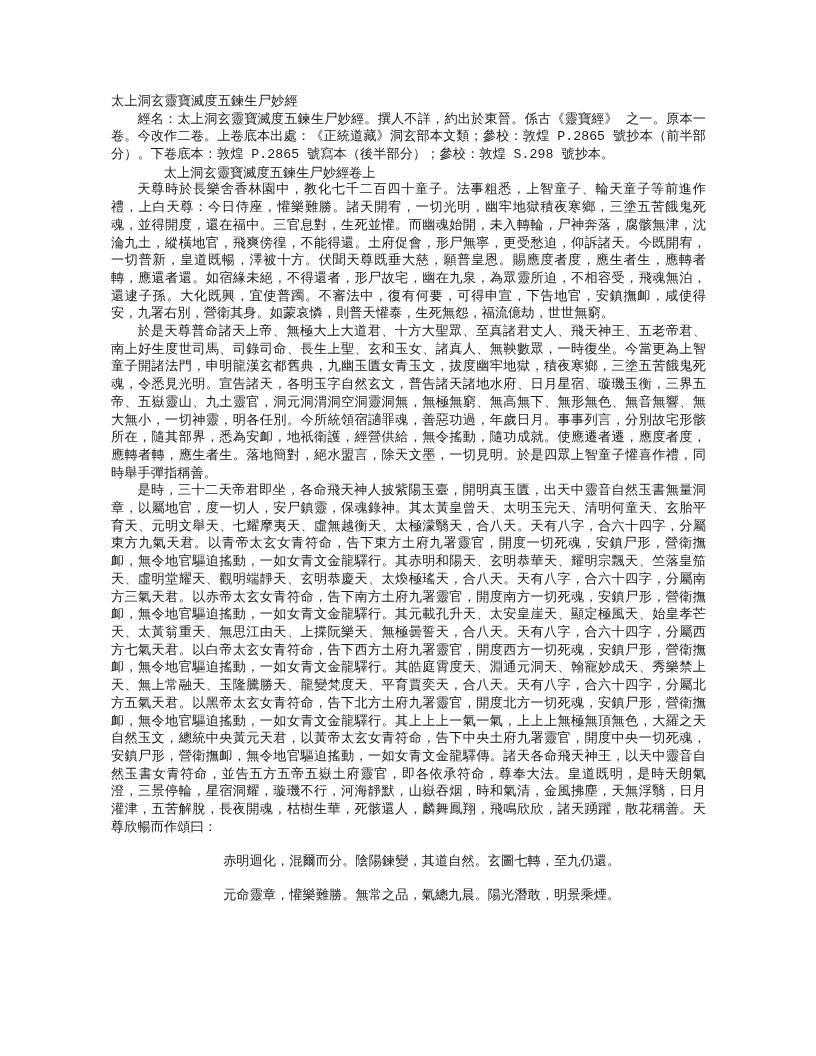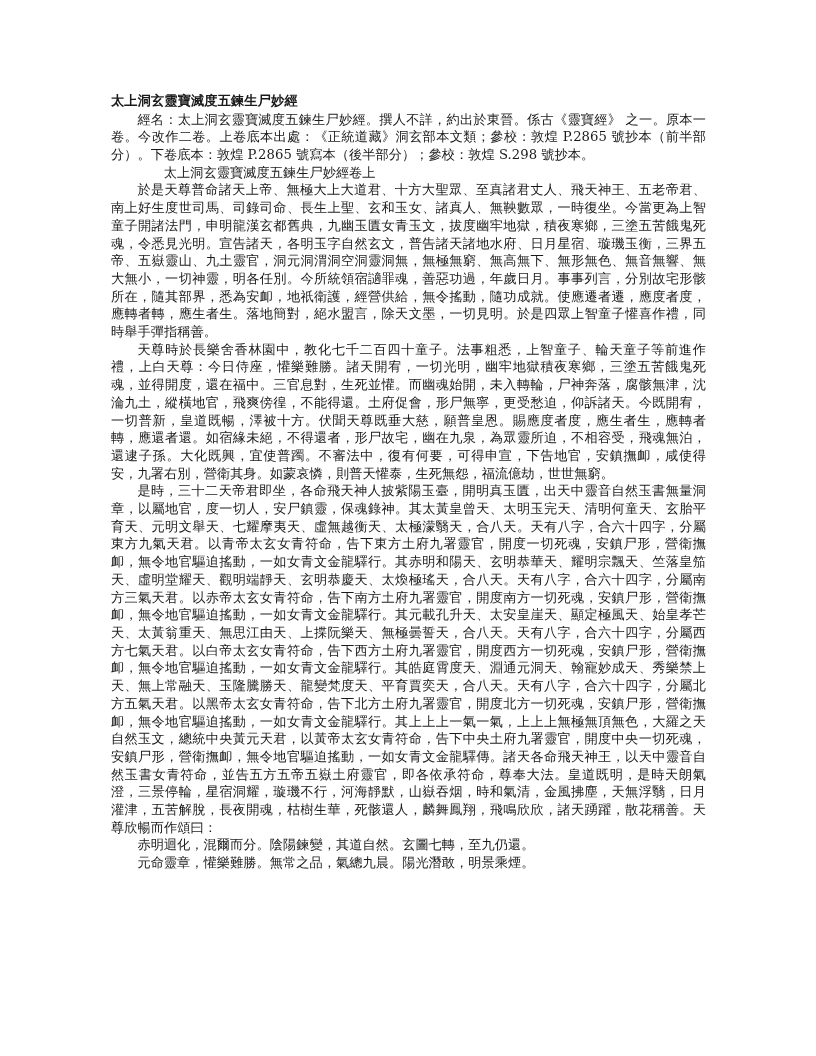--- a/index.html
+++ b/index.html
@@ -24,65 +24,66 @@
     position: absolute;
     left: 111px;
     top: 92px;
     width: 595px;
   }
   .doc-title {
     font-size: 13.2px;
     line-height: 17.6px;
     letter-spacing: 0.15px;
     margin: 0 0 1px 0;
-    font-weight: bold;
+    font-weight: normal;
     text-align: left;
   }
   .para {
     font-size: 13.2px;
     line-height: 17.7px;
     margin: 0;
     text-align: justify;
     text-justify: inter-character;
     text-align-last: left;
     letter-spacing: 0.05px;
     word-break: break-all;
     hyphens: none;
   }
   .para.indent {
     text-indent: 26.4px;
+    font-family: Liberation Mono, monospace;
   }
   .para.heading-line {
     text-indent: 52.8px;
   }
   .verse {
     font-size: 13.2px;
     line-height: 17.7px;
-    margin: 0;
+    margin: 16px;
     text-indent: 26.4px;
-    text-align: left;
+    text-align: center;
     letter-spacing: 0.05px;
     white-space: nowrap;
   }
 </style>
 </head>
 <body>
 
 <div class="page">
   <div class="doc-body">
 
     <h1 class="doc-title">太上洞玄靈寶滅度五鍊生尸妙經</h1>
 
     <p class="para indent">經名：太上洞玄靈寶滅度五鍊生尸妙經。撰人不詳，約出於東晉。係古《靈寶經》 之一。原本一卷。今改作二卷。上卷底本出處：《正統道藏》洞玄部本文類；參校：敦煌 P.2865 號抄本（前半部分）。下卷底本：敦煌 P.2865 號寫本（後半部分）；參校：敦煌 S.298 號抄本。</p>
 
     <p class="para heading-line">太上洞玄靈寶滅度五鍊生尸妙經卷上</p>
 
+    <p class="para indent">天尊時於長樂舍香林園中，教化七千二百四十童子。法事粗悉，上智童子、輪天童子等前進作禮，上白天尊：今日侍座，懽樂難勝。諸天開宥，一切光明，幽牢地獄積夜寒鄉，三塗五苦餓鬼死魂，並得開度，還在福中。三官息對，生死並懽。而幽魂始開，未入轉輪，尸神奔落，腐骸無津，沈淪九土，縱橫地官，飛爽傍徨，不能得還。土府促會，形尸無寧，更受愁迫，仰訴諸天。今既開宥，一切普新，皇道既暢，澤被十方。伏聞天尊既垂大慈，願普皇恩。賜應度者度，應生者生，應轉者轉，應還者還。如宿緣未絕，不得還者，形尸故宅，幽在九泉，為眾靈所迫，不相容受，飛魂無泊，還逮子孫。大化既興，宜使普躅。不審法中，復有何要，可得申宣，下告地官，安鎮撫卹，咸使得安，九署右別，營衛其身。如蒙哀憐，則普天懽泰，生死無怨，福流億劫，世世無窮。</p>
+
     <p class="para indent">於是天尊普命諸天上帝、無極大上大道君、十方大聖眾、至真諸君丈人、飛天神王、五老帝君、南上好生度世司馬、司錄司命、長生上聖、玄和玉女、諸真人、無鞅數眾，一時復坐。今當更為上智童子開諸法門，申明龍漢玄都舊典，九幽玉匱女青玉文，拔度幽牢地獄，積夜寒鄉，三塗五苦餓鬼死魂，令悉見光明。宣告諸天，各明玉字自然玄文，普告諸天諸地水府、日月星宿、璇璣玉衡，三界五帝、五嶽靈山、九土靈官，洞元洞渭洞空洞靈洞無，無極無窮、無高無下、無形無色、無音無響、無大無小，一切神靈，明各任別。今所統領宿讁罪魂，善惡功過，年歲日月。事事列言，分別故宅形骸所在，隨其部界，悉為安卹，地祇衛護，經營供給，無令搖動，隨功成就。使應遷者遷，應度者度，應轉者轉，應生者生。落地簡對，絕水盟言，除天文墨，一切見明。於是四眾上智童子懽喜作禮，同時舉手彈指稱善。</p>
-
-    <p class="para indent">天尊時於長樂舍香林園中，教化七千二百四十童子。法事粗悉，上智童子、輪天童子等前進作禮，上白天尊：今日侍座，懽樂難勝。諸天開宥，一切光明，幽牢地獄積夜寒鄉，三塗五苦餓鬼死魂，並得開度，還在福中。三官息對，生死並懽。而幽魂始開，未入轉輪，尸神奔落，腐骸無津，沈淪九土，縱橫地官，飛爽傍徨，不能得還。土府促會，形尸無寧，更受愁迫，仰訴諸天。今既開宥，一切普新，皇道既暢，澤被十方。伏聞天尊既垂大慈，願普皇恩。賜應度者度，應生者生，應轉者轉，應還者還。如宿緣未絕，不得還者，形尸故宅，幽在九泉，為眾靈所迫，不相容受，飛魂無泊，還逮子孫。大化既興，宜使普躅。不審法中，復有何要，可得申宣，下告地官，安鎮撫卹，咸使得安，九署右別，營衛其身。如蒙哀憐，則普天懽泰，生死無怨，福流億劫，世世無窮。</p>
 
     <p class="para indent">是時，三十二天帝君即坐，各命飛天神人披紫陽玉臺，開明真玉匱，出天中靈音自然玉書無量洞章，以屬地官，度一切人，安尸鎮靈，保魂錄神。其太黃皇曾天、太明玉完天、清明何童天、玄胎平育天、元明文舉天、七耀摩夷天、虛無越衡天、太極濛翳天，合八天。天有八字，合六十四字，分屬東方九氣天君。以青帝太玄女青符命，告下東方土府九署靈官，開度一切死魂，安鎮尸形，營衛撫卹，無令地官驅迫搖動，一如女青文金龍驛行。其赤明和陽天、玄明恭華天、耀明宗飄天、竺落皇笳天、虛明堂耀天、觀明端靜天、玄明恭慶天、太煥極瑤天，合八天。天有八字，合六十四字，分屬南方三氣天君。以赤帝太玄女青符命，告下南方土府九署靈官，開度南方一切死魂，安鎮尸形，營衛撫卹，無令地官驅迫搖動，一如女青文金龍驛行。其元載孔升天、太安皇崖天、顯定極風天、始皇孝芒天、太黃翁重天、無思江由天、上揲阮樂天、無極曇誓天，合八天。天有八字，合六十四字，分屬西方七氣天君。以白帝太玄女青符命，告下西方土府九署靈官，開度西方一切死魂，安鎮尸形，營衛撫卹，無令地官驅迫搖動，一如女青文金龍驛行。其皓庭霄度天、淵通元洞天、翰寵妙成天、秀樂禁上天、無上常融天、玉隆騰勝天、龍變梵度天、平育賈奕天，合八天。天有八字，合六十四字，分屬北方五氣天君。以黑帝太玄女青符命，告下北方土府九署靈官，開度北方一切死魂，安鎮尸形，營衛撫卹，無令地官驅迫搖動，一如女青文金龍驛行。其上上上一氣一氣，上上上無極無頂無色，大羅之天自然玉文，總統中央黃元天君，以黃帝太玄女青符命，告下中央土府九署靈官，開度中央一切死魂，安鎮尸形，營衛撫卹，無令地官驅迫搖動，一如女青文金龍驛傳。諸天各命飛天神王，以天中靈音自然玉書女青符命，並告五方五帝五嶽土府靈官，即各依承符命，尊奉大法。皇道既明，是時天朗氣澄，三景停輪，星宿洞耀，璇璣不行，河海靜默，山嶽吞烟，時和氣清，金風拂塵，天無浮翳，日月灌津，五苦解脫，長夜開魂，枯樹生華，死骸還人，麟舞鳳翔，飛鳴欣欣，諸天踴躍，散花稱善。天尊欣暢而作頌曰：</p>
 
     <p class="verse">赤明迴化，混爾而分。陰陽鍊變，其道自然。玄圖七轉，至九仍還。</p>
 
     <p class="verse">元命靈章，懽樂難勝。無常之品，氣總九晨。陽光潛敢，明景乘煙。</p>
 
 
   </div>
 </div>

